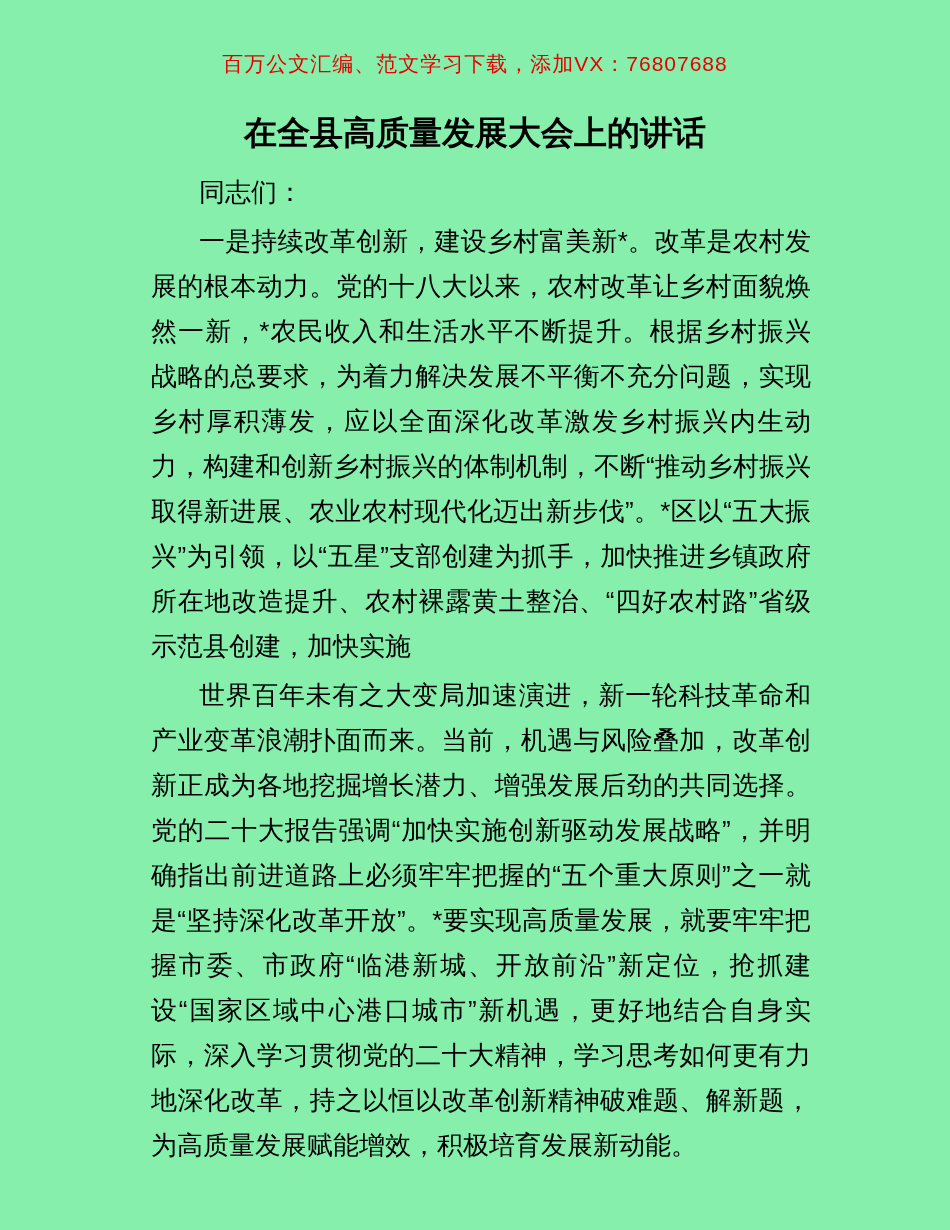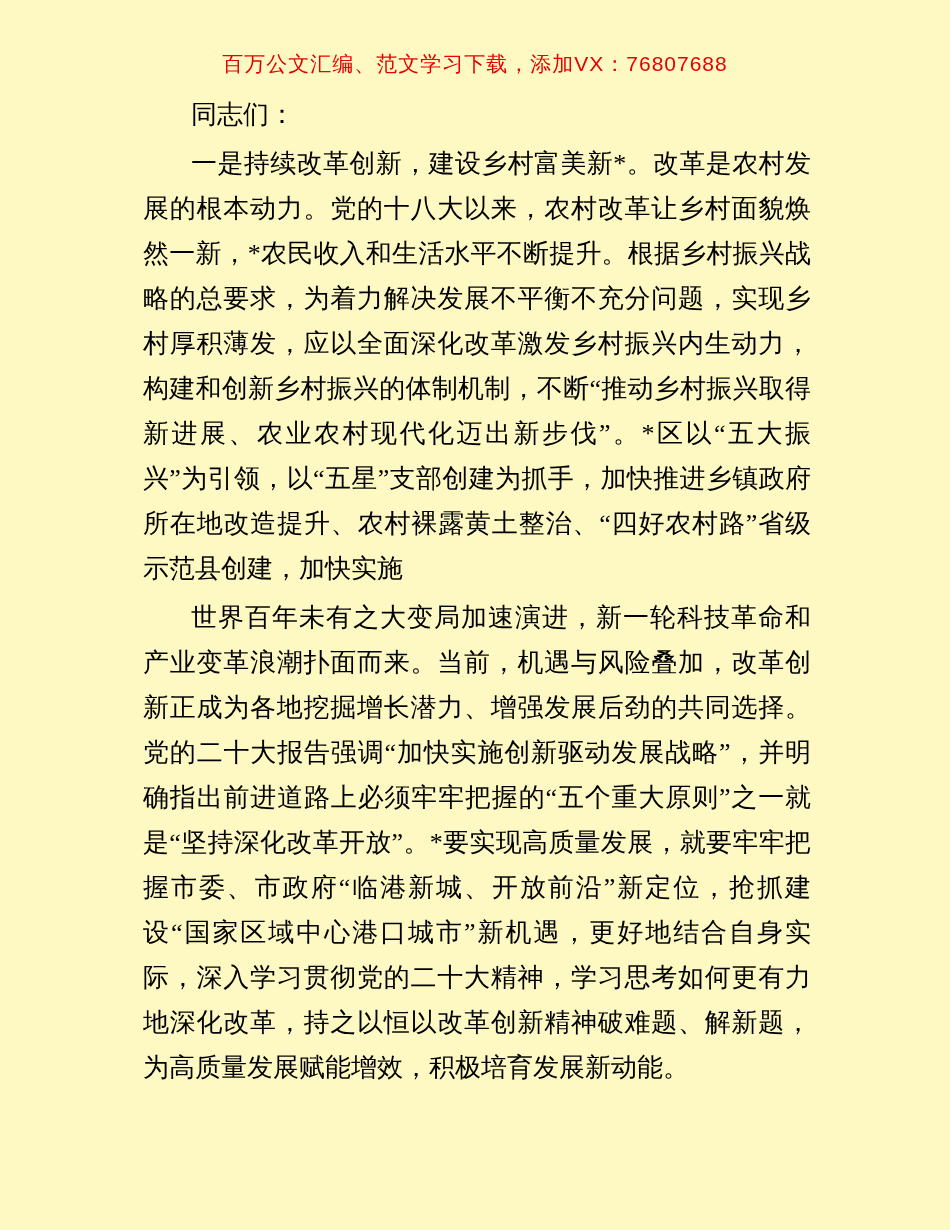--- a/index.html
+++ b/index.html
@@ -4,21 +4,21 @@
 <style>
   html, body {
     margin: 0;
     padding: 0;
     background: #ffffff;
   }
   .page {
     position: relative;
     width: 950px;
     height: 1230px;
-    background: #fef9c3;
+    background: #86efac;
     overflow: hidden;
     font-family: "Liberation Sans", "DejaVu Sans", sans-serif;
     color: #000000;
     box-sizing: border-box;
     padding-top: 50px;
   }
   .promo {
     text-align: center;
     font-size: 21px;
     line-height: 28px;
@@ -37,33 +37,33 @@
   .doc-body {
     width: 672px;
     margin: 14px 139px 0 139px;
     font-size: 26px;
     line-height: 45px;
     text-align: justify;
     text-justify: inter-ideograph;
     color: #000000;
   }
   .doc-body p {
-    margin: 0 0 4px 4px;
+    margin: 0 0 4px 12px;
     text-indent: 48px;
     word-break: break-all;
-    font-family: Liberation Serif, serif;
   }
 </style>
 </head>
 <body>
 
 <div class="page">
 
   <div class="promo" style="color: rgb(230, 0, 0);">百万公文汇编、范文学习下载，添加VX：76807688</div>
 
+  <h1 class="doc-title">在全县高质量发展大会上的讲话</h1>
 
   <div class="doc-body">
     <p>同志们：</p>
     <p>一是持续改革创新，建设乡村富美新*。改革是农村发展的根本动力。党的十八大以来，农村改革让乡村面貌焕然一新，*农民收入和生活水平不断提升。根据乡村振兴战略的总要求，为着力解决发展不平衡不充分问题，实现乡村厚积薄发，应以全面深化改革激发乡村振兴内生动力，构建和创新乡村振兴的体制机制，不断“推动乡村振兴取得新进展、农业农村现代化迈出新步伐”。*区以“五大振兴”为引领，以“五星”支部创建为抓手，加快推进乡镇政府所在地改造提升、农村裸露黄土整治、“四好农村路”省级示范县创建，加快实施</p>
     <p>世界百年未有之大变局加速演进，新一轮科技革命和产业变革浪潮扑面而来。当前，机遇与风险叠加，改革创新正成为各地挖掘增长潜力、增强发展后劲的共同选择。党的二十大报告强调“加快实施创新驱动发展战略”，并明确指出前进道路上必须牢牢把握的“五个重大原则”之一就是“坚持深化改革开放”。*要实现高质量发展，就要牢牢把握市委、市政府“临港新城、开放前沿”新定位，抢抓建设“国家区域中心港口城市”新机遇，更好地结合自身实际，深入学习贯彻党的二十大精神，学习思考如何更有力地深化改革，持之以恒以改革创新精神破难题、解新题，为高质量发展赋能增效，积极培育发展新动能。</p>
   </div>
 
 </div>
 
 </body></html>

